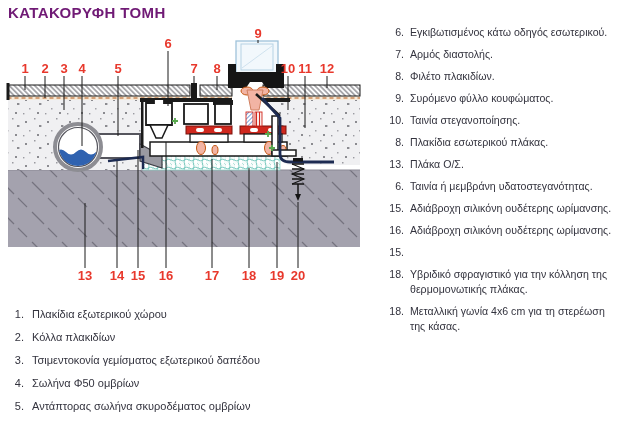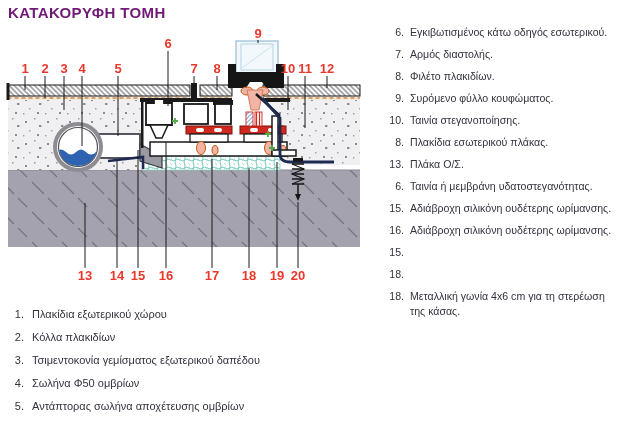--- a/index.html
+++ b/index.html
@@ -229,21 +229,21 @@
     <div class="lg-item">
       <span class="lg-num">3.</span>
       <span class="lg-txt">Τσιμεντοκονία γεμίσματος εξωτερικού δαπέδου</span>
     </div>
     <div class="lg-item">
       <span class="lg-num">4.</span>
       <span class="lg-txt">Σωλήνα Φ50 ομβρίων</span>
     </div>
     <div class="lg-item">
       <span class="lg-num">5.</span>
-      <span class="lg-txt">Αντάπτορας σωλήνα αποχέτευσης ομβρίων</span>
+      <span class="lg-txt">Αντάπτορας σωλήνα σκυροδέματος ομβρίων</span>
     </div>
   </div>
 <div class="legend legend-right" id="legend-right">
     <div class="lg-item">
       <span class="lg-num">6.</span>
       <span class="lg-txt">Εγκιβωτισμένος κάτω οδηγός εσωτερικού.</span>
     </div>
     <div class="lg-item">
       <span class="lg-num">7.</span>
       <span class="lg-txt">Αρμός διαστολής.</span>
@@ -278,18 +278,19 @@
     </div>
     <div class="lg-item">
       <span class="lg-num">16.</span>
       <span class="lg-txt">Αδιάβροχη σιλικόνη ουδέτερης ωρίμανσης.</span>
     </div>
     <div class="lg-item">
       <span class="lg-num">15.</span>
     </div>
     <div class="lg-item">
       <span class="lg-num">18.</span>
+      <span class="lg-txt">Υβριδικό σφραγιστικό για την κόλληση της<br>θερμομονωτικής πλάκας.</span>
     </div>
     <div class="lg-item">
       <span class="lg-num">18.</span>
       <span class="lg-txt">Μεταλλική γωνία 4x6 cm για τη στερέωση<br>της κάσας.</span>
     </div>
   </div>
 
 </body></html>

